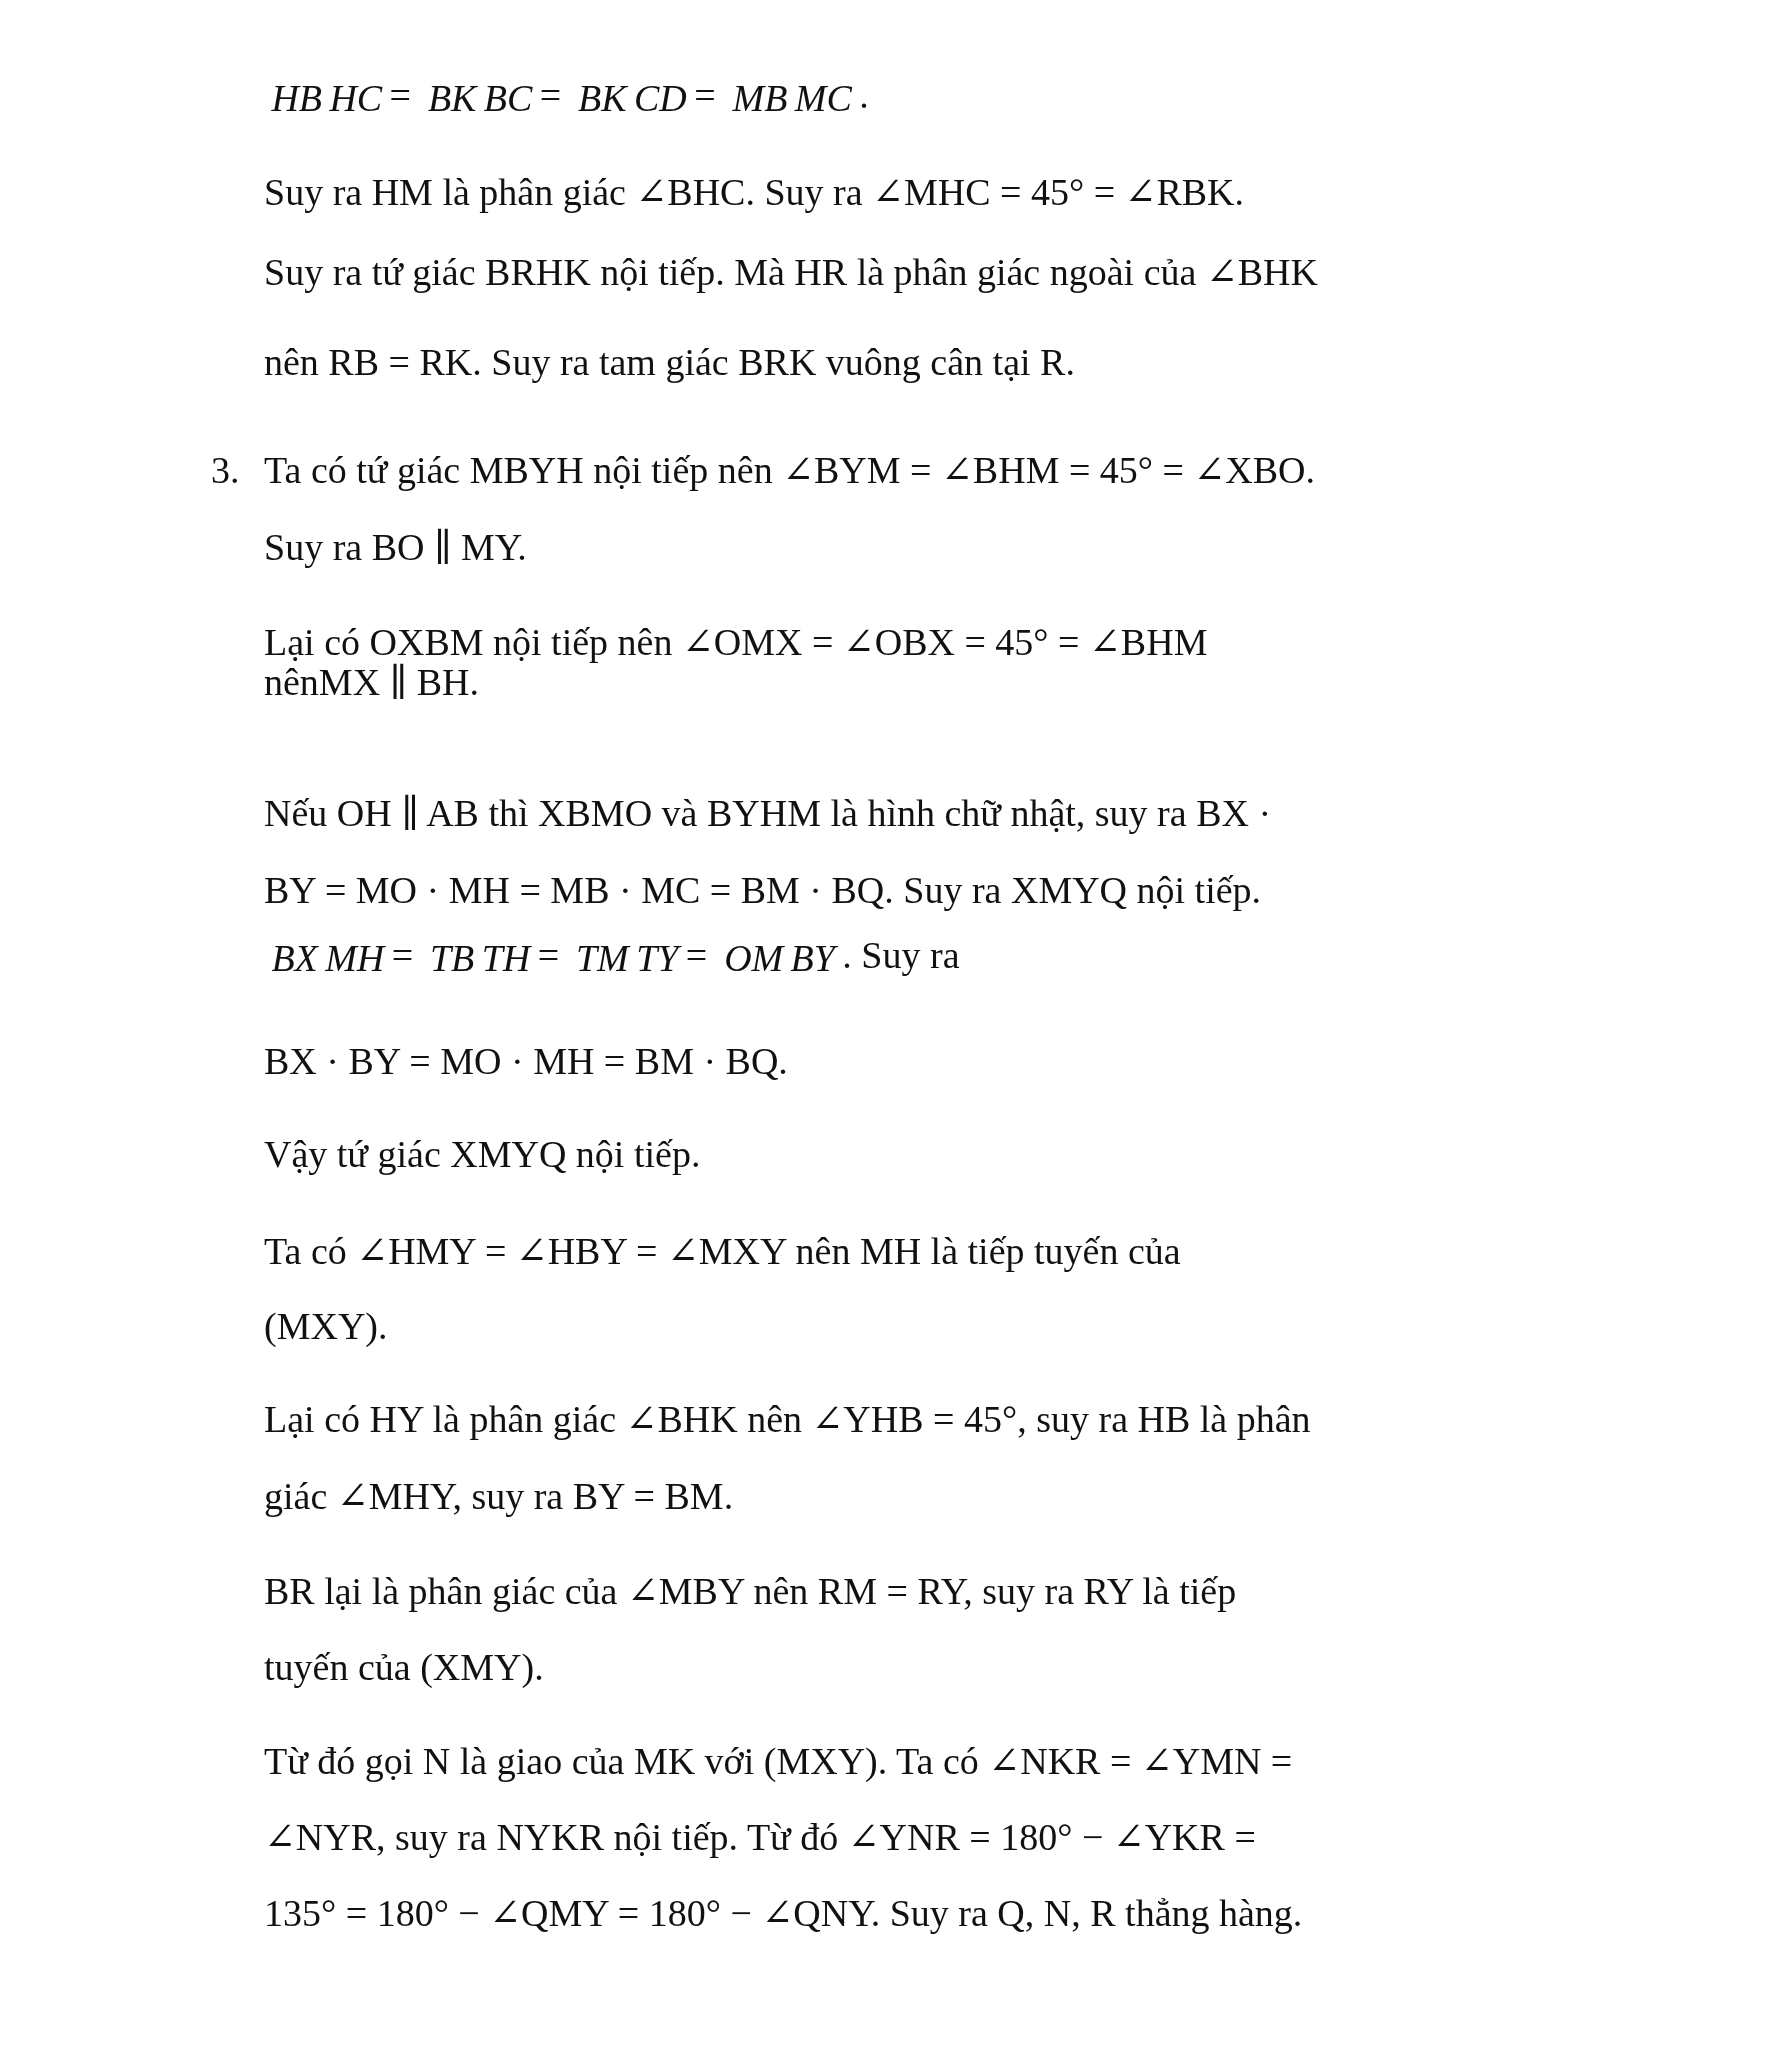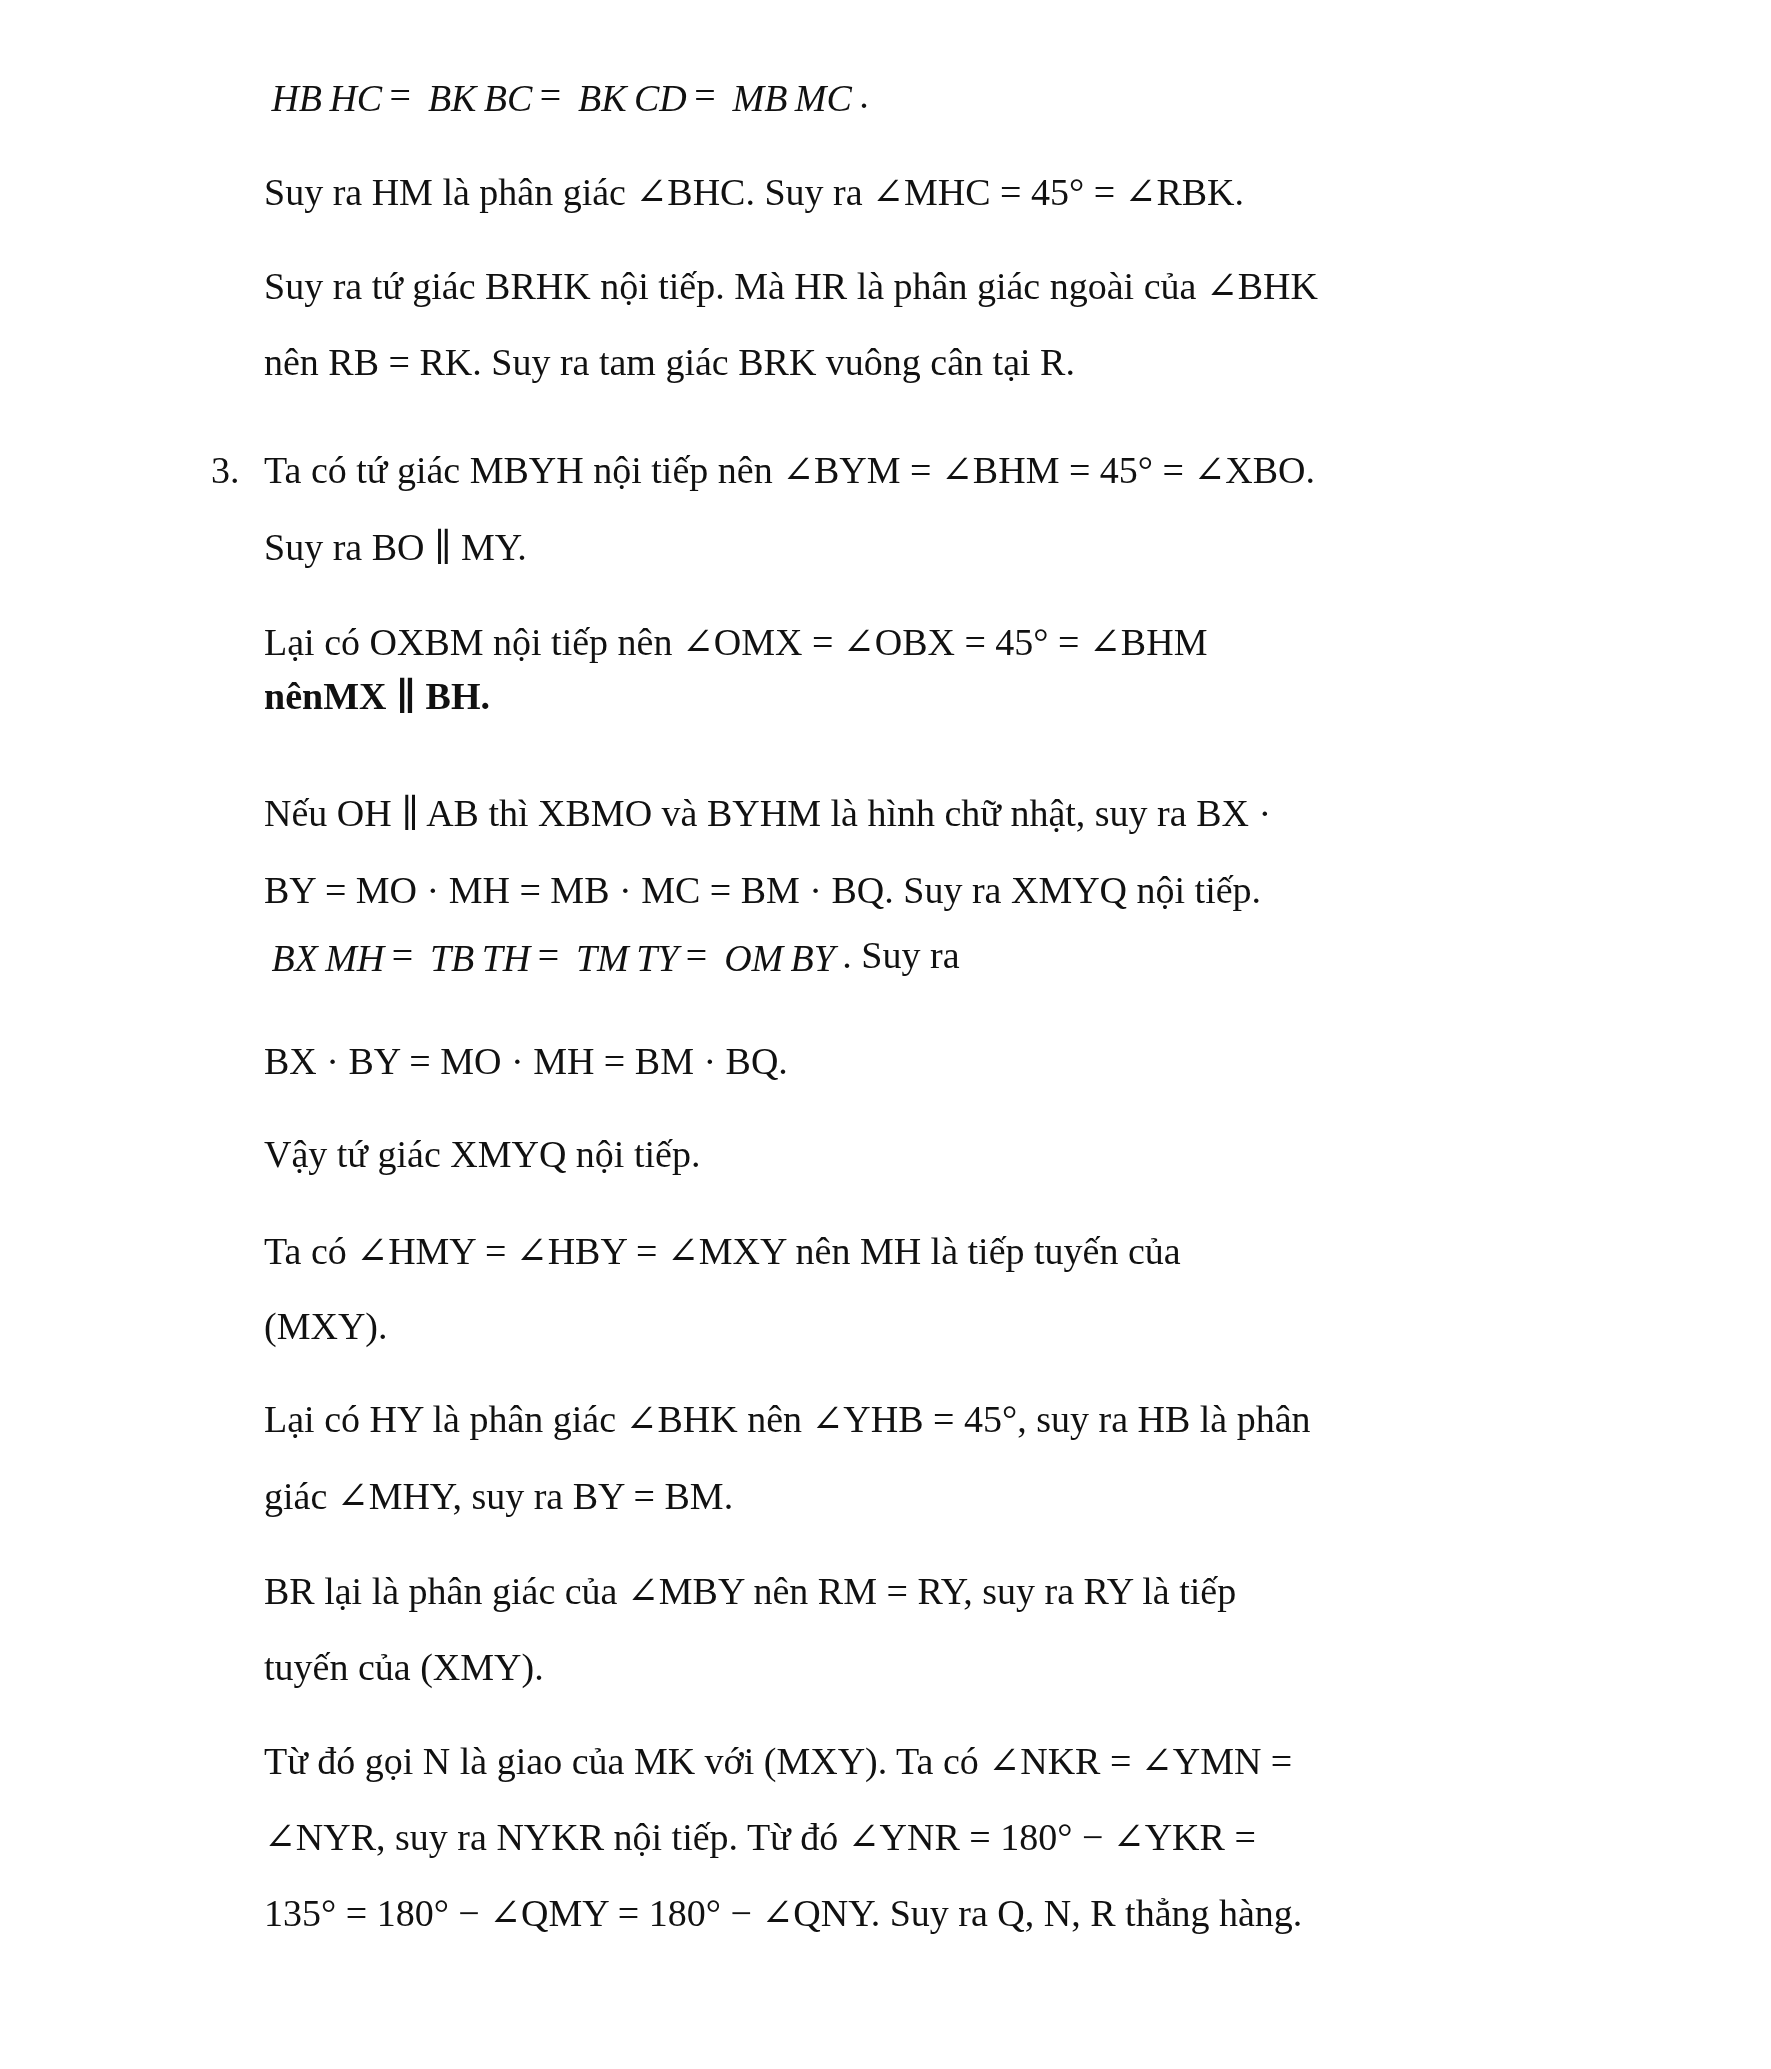--- a/index.html
+++ b/index.html
@@ -36,31 +36,31 @@
         <span class="den">CD</span>
       </span>=
     <span class="frac">
         <span class="num">MB</span>
         <span class="bar"></span>
         <span class="den">MC</span>
       </span><span>.</span>
   </div>
   <div class="line" style="top:173px;">Suy ra HM là phân giác ∠BHC. Suy ra ∠MHC = 45° = ∠RBK.</div>
 
-  <div class="line" style="top:267px;">Suy ra tứ giác BRHK nội tiếp. Mà HR là phân giác ngoài của ∠BHK</div>
+  <div class="line" style="top:253px;">Suy ra tứ giác BRHK nội tiếp. Mà HR là phân giác ngoài của ∠BHK</div>
   <div class="line" style="top:343px;">nên RB = RK. Suy ra tam giác BRK vuông cân tại R.</div>
 
   <div class="line" style="top:451px;">
     <span class="enum">3.</span>
     <span>Ta có tứ giác MBYH nội tiếp nên ∠BYM = ∠BHM = 45° = ∠XBO.</span>
   </div>
   <div class="line" style="top:528px;">Suy ra BO ∥ MY.</div>
 
   <div class="line" style="top:623px;">Lại có OXBM nội tiếp nên ∠OMX = ∠OBX = 45° = ∠BHM</div>
-  <div class="line" style="top:677px;font-weight:bold;">nênMX ∥ BH.</div>
+  <div class="line" style="top:663px;">nênMX ∥ BH.</div>
 
   <div class="line" style="top:794px;">Nếu OH ∥ AB thì XBMO và BYHM là hình chữ nhật, suy ra BX ·</div>
   <div class="line" style="top:871px;">BY = MO · MH = MB · MC = BM · BQ. Suy ra XMYQ nội tiếp.</div>
 
   <div class="line" style="top:936px;">
     <span class="frac">
         <span class="num">BX</span>
         <span class="bar"></span>
         <span class="den">MH</span>
       </span>=

